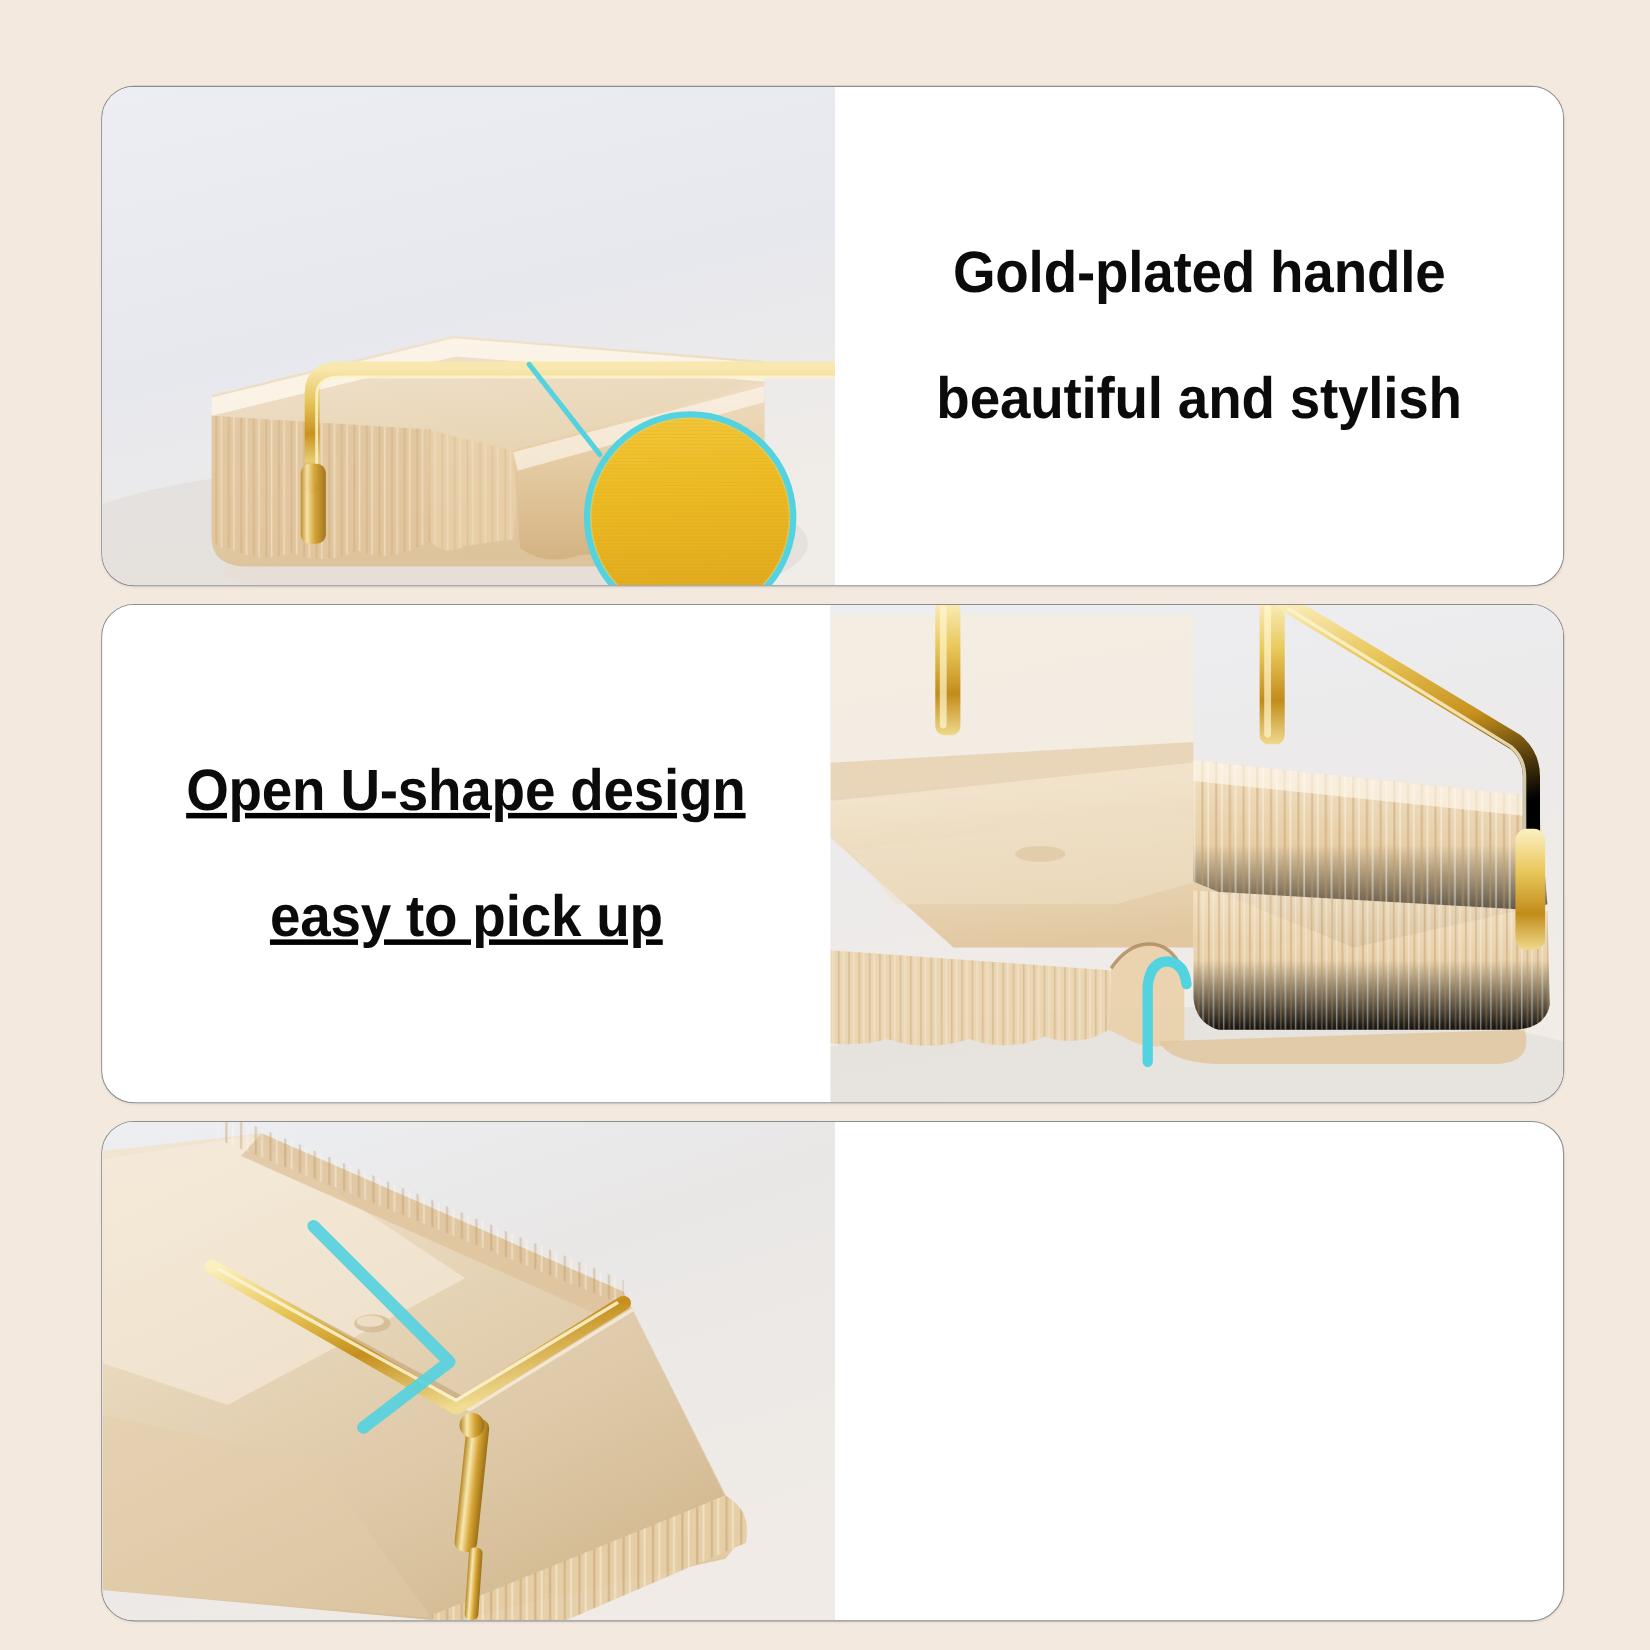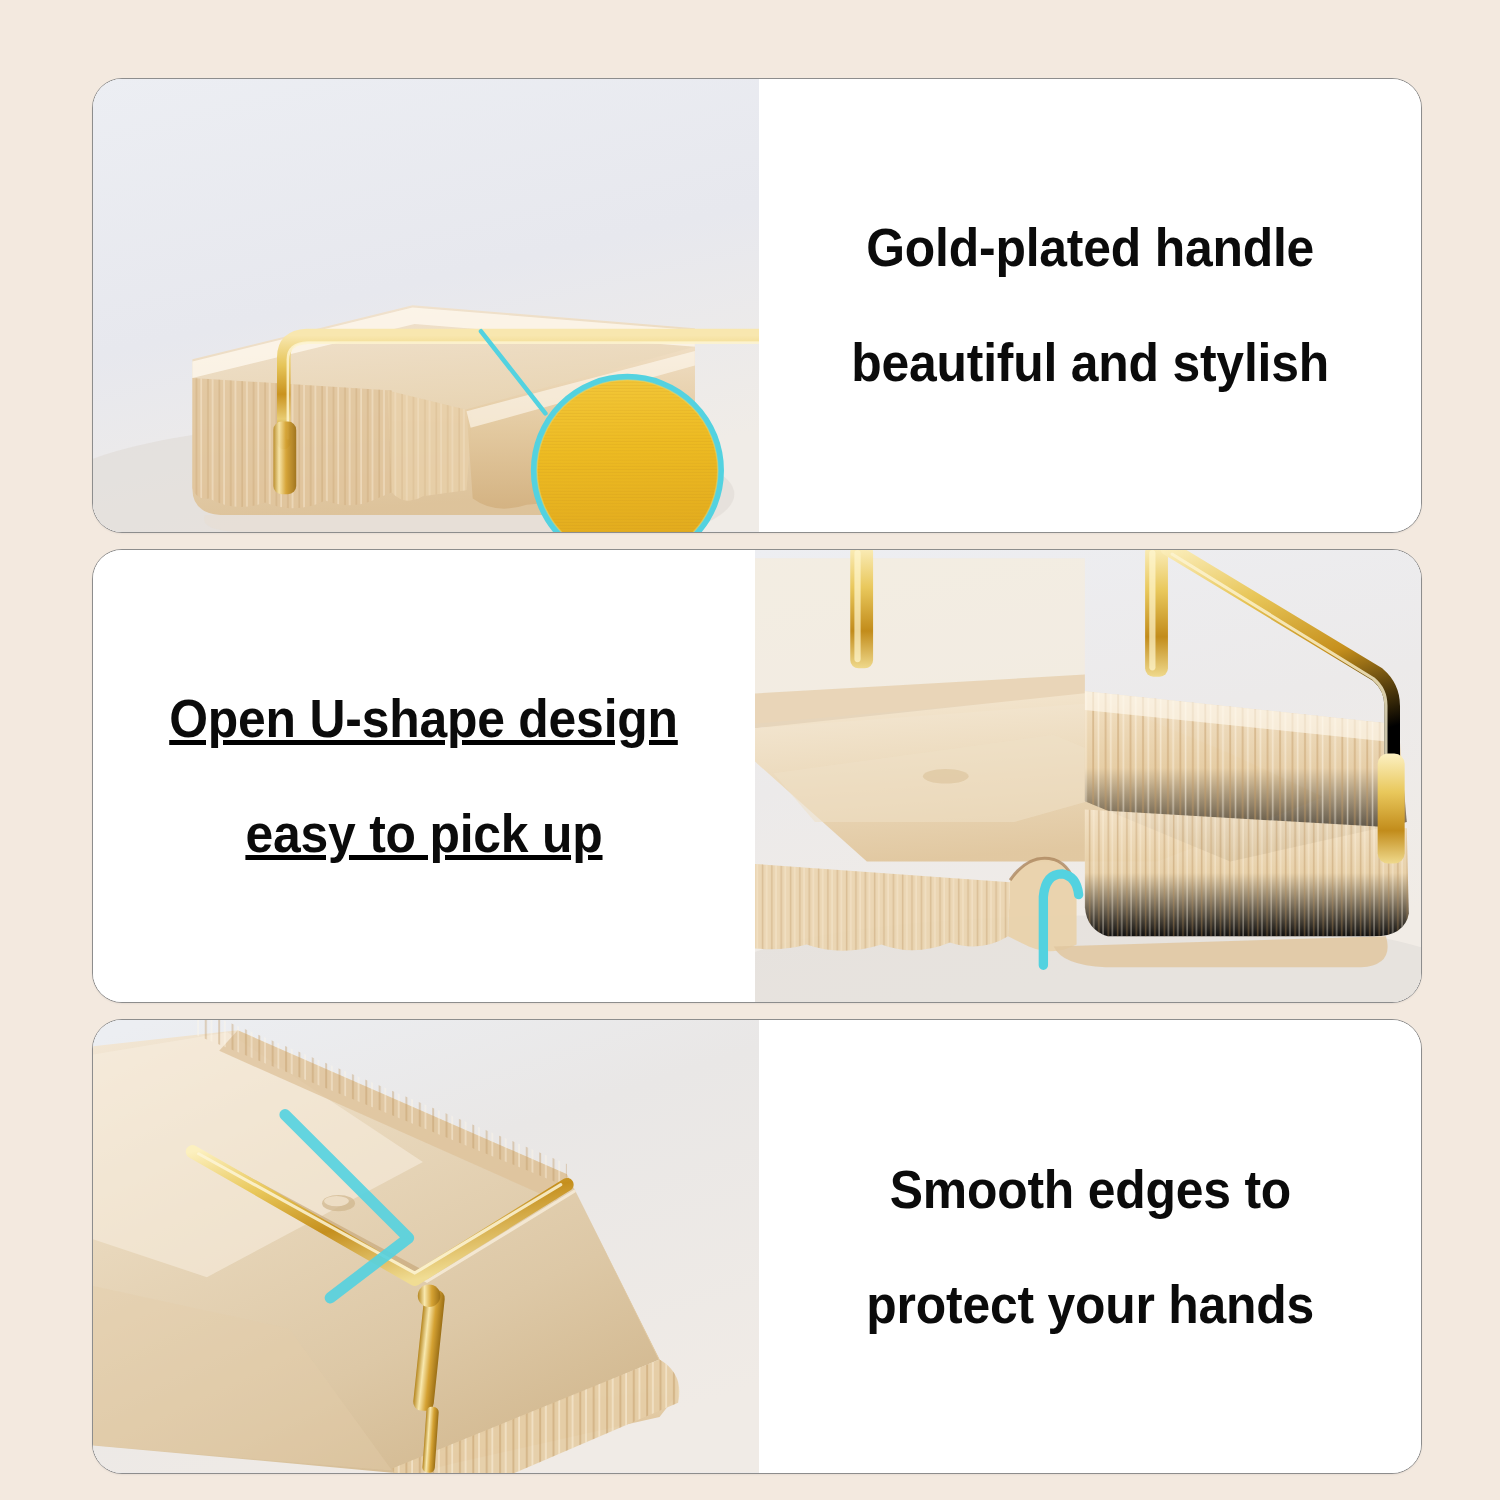--- a/index.html
+++ b/index.html
@@ -360,19 +360,15 @@
           <path d="M 438 106 L438 106" fill="none"></path>
           <path d="M486 56 L556 118 L480 180" fill="none" stroke="#53d2e0" stroke-width="0"></path>
           <path d="M206 90 L324 204 L252 262" fill="none" stroke="#53d2e0" stroke-width="0"></path>
           <path d="M210 82 L326 196 L254 254" fill="none" stroke="#53d2e0" stroke-width="0"></path>
 
           <path d="M196 92 L316 212 L240 270" fill="none" stroke="#53d2e0" stroke-width="11" stroke-linecap="round" stroke-linejoin="round" opacity="0.9"></path>
         </svg>
       </div>
     </div>
 
-    <div class="text-pane">
-      <div class="caption-line">Smooth edges to</div>
-      <div class="caption-line">protect your hands</div>
-    </div>
   </div>
 
 </div>
 
 </body></html>

